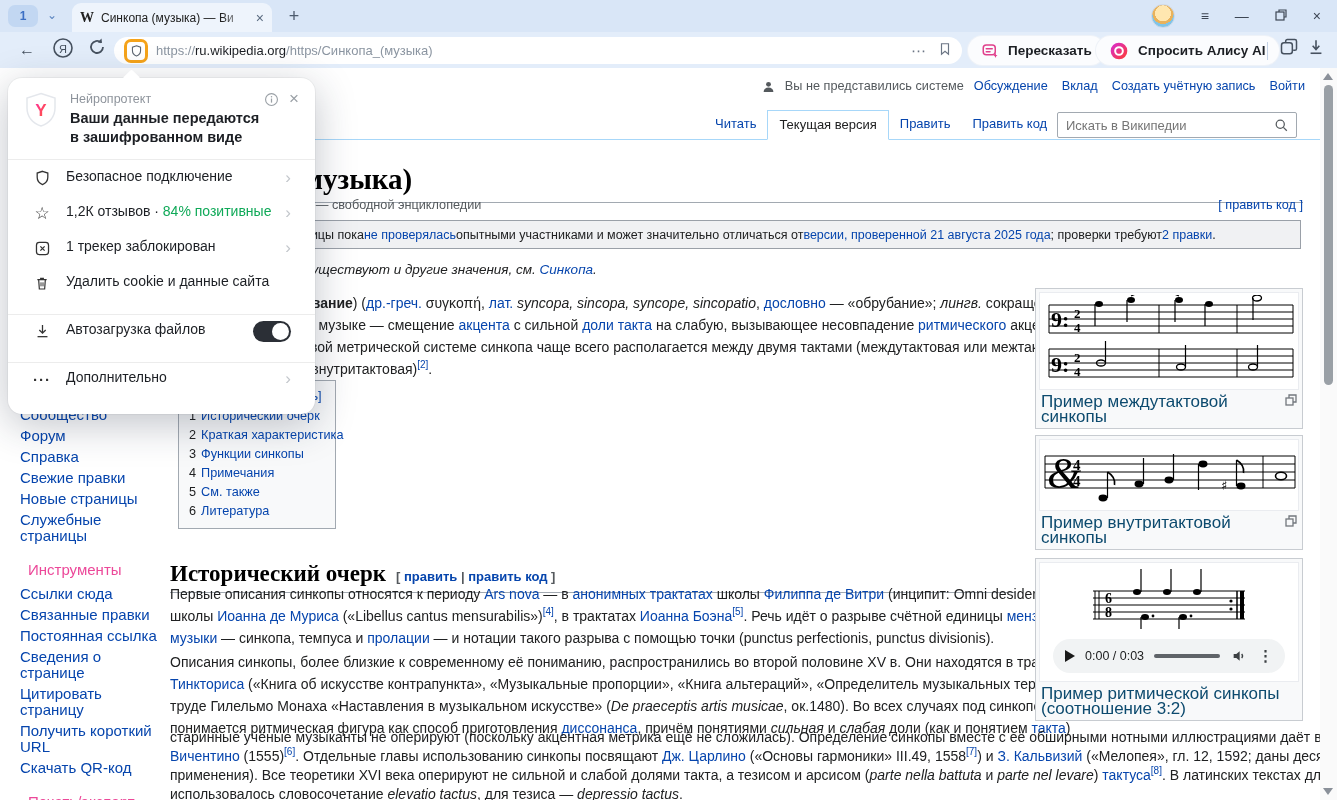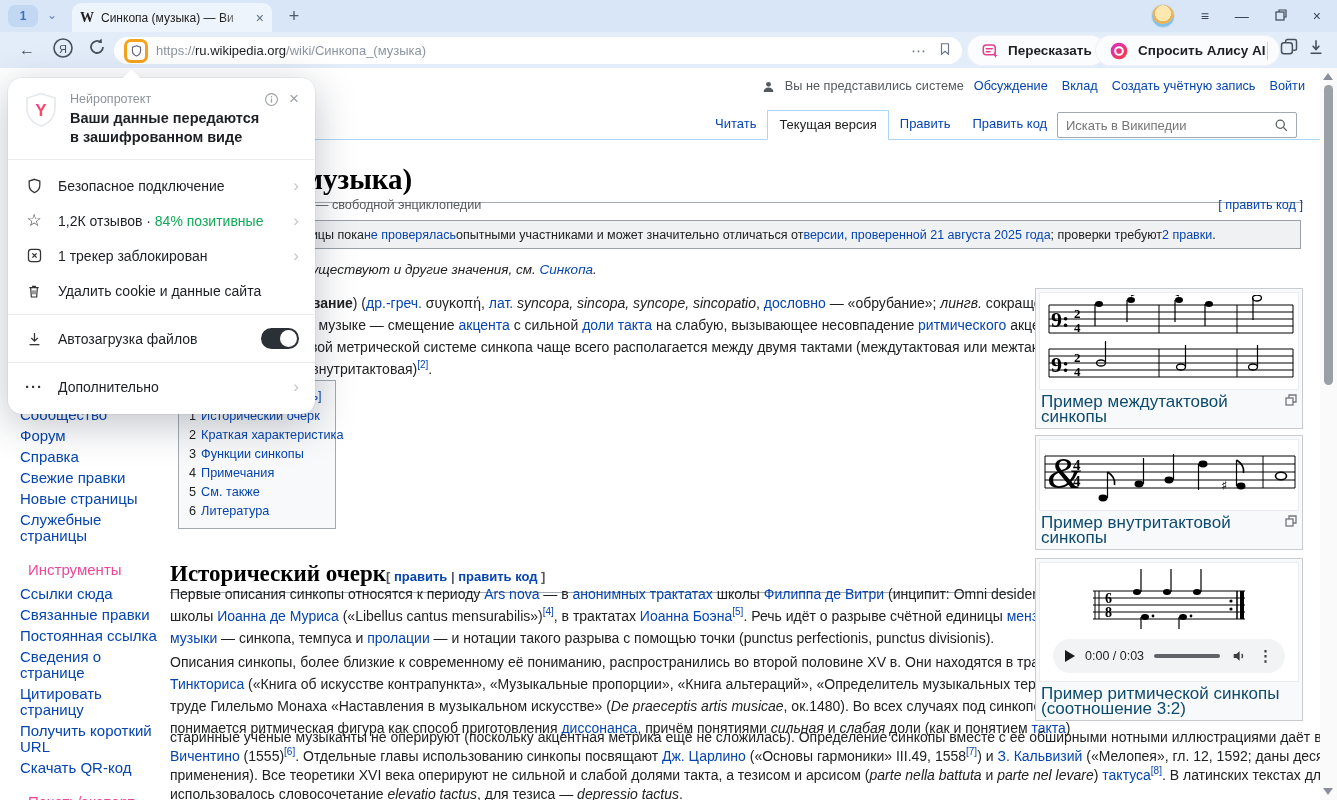--- a/index.html
+++ b/index.html
@@ -55,21 +55,21 @@
   .flow>div{height:22px;}
   .toc{position:absolute;left:178px;top:312px;width:158px;background:#f8f9fa;border:1px solid #a2a9b1;padding:8px 10px 10px;box-sizing:border-box;font-size:12.7px;}
   .toc .tt{text-align:center;margin-bottom:6px;}
   .toc-row{margin-top:5px;white-space:nowrap;}
   .toc-row span:first-child{color:#202122;margin-right:5px;}
   .sidebar{position:absolute;left:20px;top:318px;width:148px;font-size:15px;line-height:16px;}
   .sidebar .hd{color:#ec4899;margin:18px 8px 8px;}
   .sidebar .it2{margin-bottom:5px;}
   .h2{position:absolute;left:170px;top:474px;width:845px;font-family:"Liberation Serif",serif;font-size:23px;color:#000;
       border-bottom:1px solid #a2a9b1;padding-bottom:5px;}
-  .h2 .edits{font-family:"Liberation Sans",sans-serif;font-size:13px;}
+  .h2 .edits{font-family:"Liberation Sans",sans-serif;font-size:13px;margin-left:10px;}
   
   .fig{position:absolute;left:1035px;width:268px;border:1px solid #c8ccd1;background:#f8f9fa;box-sizing:border-box;padding:3px;}
   .fig .img{background:#fff;border:1px solid #eaecf0;display:flex;align-items:center;justify-content:center;flex-direction:column;}
   .fig .cap{font-size:17px;color:#0c4a6e;padding:4px 2px 1px;display:flex;align-items:flex-start;line-height:15px;}
   .fig .cap .t{flex:1;}
   .player{width:232px;height:34px;background:#f1f3f4;border-radius:17px;display:flex;align-items:center;padding:0 12px;box-sizing:border-box;margin:8px 0 6px;}
   .player .time{font-size:12.5px;color:#202122;margin:0 10px 0 10px;}
   .player .bar{flex:1;height:4px;background:#5f6368;border-radius:2px;}
   .ptri{width:0;height:0;border-left:10px solid #1a1a1a;border-top:6px solid transparent;border-bottom:6px solid transparent;}
   .kebab{color:#3c4043;font-size:15px;font-weight:bold;margin-left:10px;}
@@ -81,21 +81,21 @@
   .sbarr.dn{bottom:5px;border-top:7px solid #8a9099;}
   
   .popup{position:absolute;left:8px;top:78px;width:307px;background:#fff;border-radius:14px;z-index:50;
          box-shadow:0 10px 40px rgba(30,40,60,.28),0 0 0 1px rgba(0,0,0,.04);}
   .popup .arrow{position:absolute;left:117px;top:-6px;width:13px;height:13px;background:#fff;transform:rotate(45deg);border-radius:2px;}
   .phead{padding:14px 16px 12px;display:flex;border-bottom:1px solid #ececec;}
   .plogo{width:34px;height:36px;margin-right:12px;position:relative;flex:none;}
   .phead .nm{font-size:12.5px;color:#8e949c;margin-bottom:3px;}
   .phead .hl{font-size:14.5px;font-weight:bold;color:#1c1f24;line-height:19px;}
   .phead .hicons{margin-left:auto;display:flex;gap:10px;color:#9aa0a6;font-size:14px;}
-  .prow{display:flex;align-items:center;height:35px;padding:0 16px;font-size:14px;color:#1c1f24;}
+  .prow{display:flex;height:35px;padding:0 24px;font-size:14px;color:#1c1f24;}
   .prow .ic{width:20px;height:20px;margin-right:14px;flex:none;display:flex;align-items:center;justify-content:center;}
   .prow .chev{margin-left:auto;color:#c3c7cc;font-size:17px;}
   .pdiv{height:1px;background:#ececec;margin:6px 0;}
   .green{color:#0fa958;}
   .toggle{margin-left:auto;width:38px;height:21px;border-radius:11px;background:#2b2f36;position:relative;}
   .toggle::after{content:"";position:absolute;right:2px;top:2px;width:17px;height:17px;border-radius:50%;background:#fff;}
   .starglyph{font-size:17px;color:#333;}
   .dots3{font-size:15px;font-weight:bold;color:#333;letter-spacing:1px;}
 </style>
 </head>
@@ -140,21 +140,21 @@
           <path d="M14.5 1.5 15 6l-4.3-.6z" fill="#46515f"></path>
         </svg>
     </div>
   </div>
   <div class="addr">
     <span class="shieldbox">
       <svg width="13" height="14" viewBox="0 0 24 24">
           <path d="M12 2.5 19.5 5v6c0 5-3.2 8.7-7.5 10.3C7.7 19.7 4.5 16 4.5 11V5z" fill="none" stroke="#5b6470" stroke-width="2"></path>
         </svg>
     </span>
-    <span class="url"><span>https://</span><span class="host">ru.wikipedia.org</span><span>/wiki/Синкопа_(музыка)</span></span>
+    <span class="url"><span>https://</span><span class="host">ru.wikipedia.org</span><span>/https/Синкопа_(музыка)</span></span>
     <span class="addr-right">
       <span>⋯</span>
       <span>
         <svg width="14" height="16" viewBox="0 0 24 24">
             <path d="M6 3h12v18l-6-5.2L6 21z" fill="none" stroke="#6c7685" stroke-width="2"></path>
           </svg>
       </span>
     </span>
   </div>
   <div class="pill" style="left:968px">

